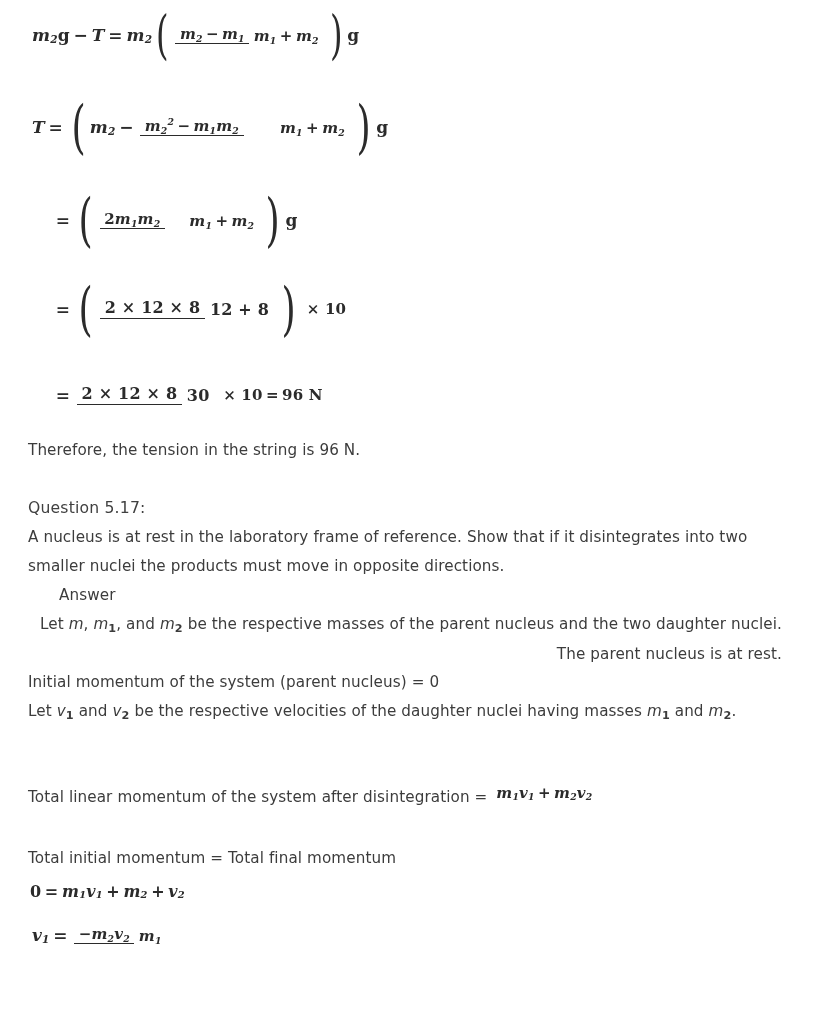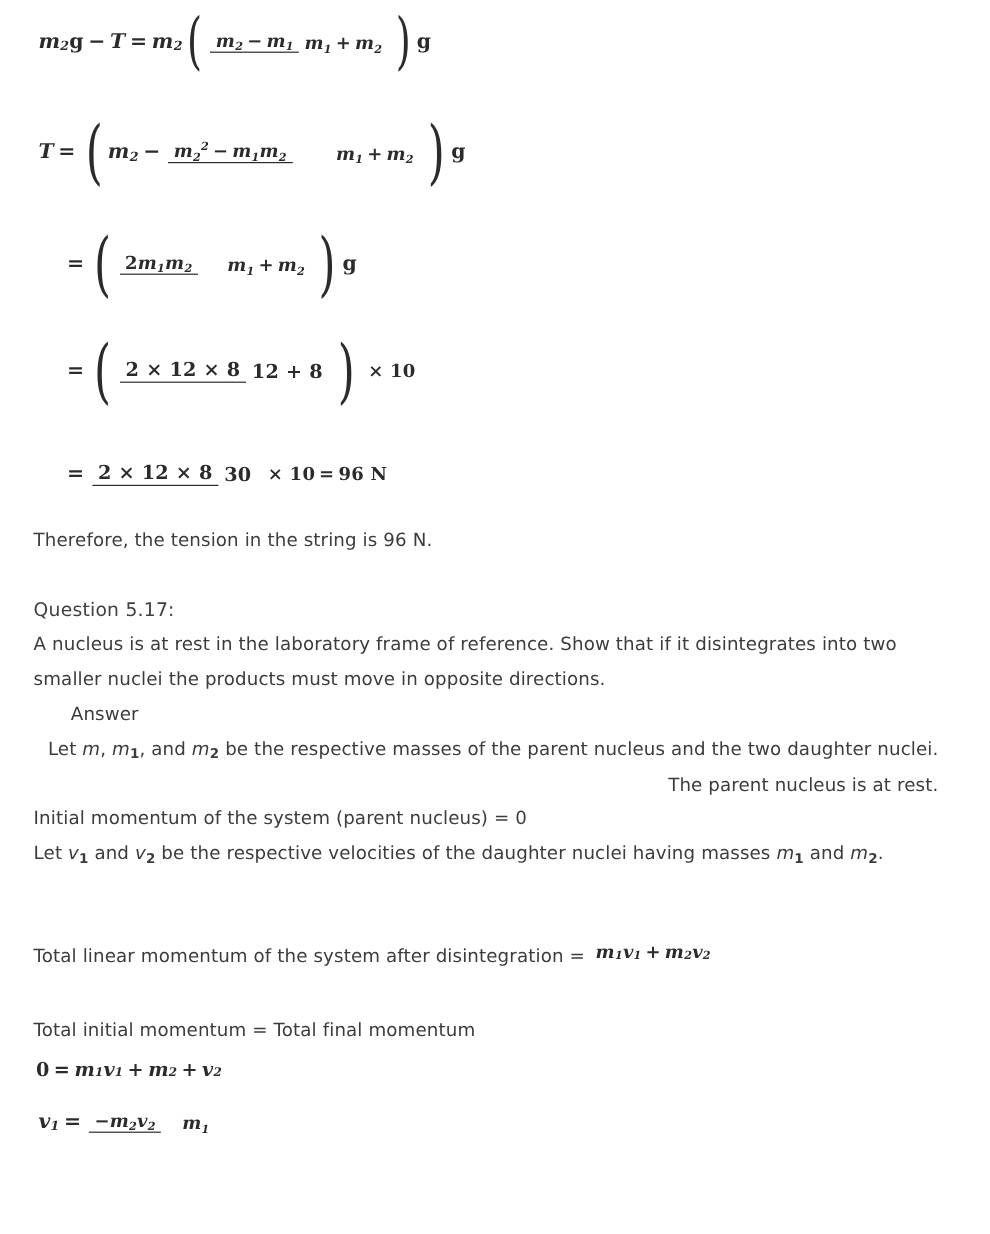--- a/index.html
+++ b/index.html
@@ -262,20 +262,20 @@
       <span>v</span>
         <sub>2</sub>
     </span>
   </div>
 
   <div class="blk" style="left:32px; top:925px;">
     <span class="math" style="font-size:17px;">
       <span>v</span>
         <sub>1</sub>
       <span class="op">=</span>
-      <span class="frac" style="font-size:15px;gap:13px;">
+      <span class="frac" style="font-size:15px;">
         <span class="top"><span class="op" style="margin:0;">−</span><span>m</span><sub>2</sub><span>v</span><sub>2</sub></span>
         <span class="bot"><span>m</span><sub>1</sub></span>
       </span>
     </span>
   </div>
 
 </div>
 
 </body></html>

